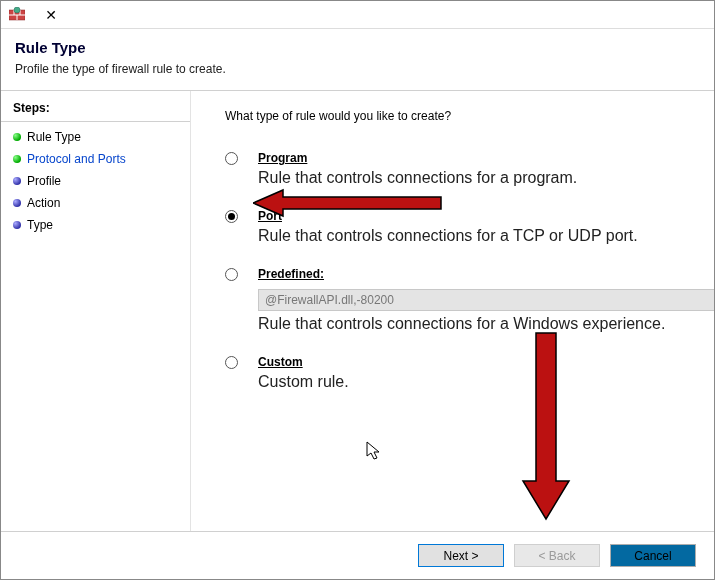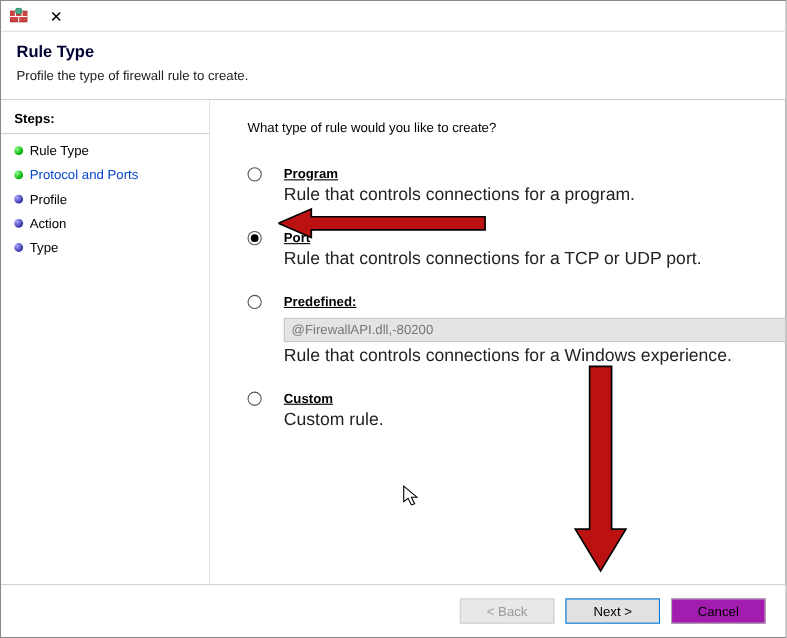--- a/index.html
+++ b/index.html
@@ -27,21 +27,21 @@
   .option-group { display:flex; flex-direction:column; gap:22px; }
   .option { display:flex; align-items:flex-start; gap:20px; }
   .radio { width:13px; height:13px; border:1px solid #555; border-radius:50%; margin-top:1px; position:relative; flex:none; background:#fff; }
   .radio.checked::after { content:""; position:absolute; top:2px; left:2px; width:7px; height:7px; background:#000; border-radius:50%; }
   .opt-body { flex:1; }
   .opt-label { font-weight:600; font-size:12px; text-decoration:underline; }
   .opt-desc { font-size:16px; color:#222; margin-top:4px; }
   .predef-select { margin-top:8px; width:487px; height:22px; background:#e4e4e4; border:1px solid #c8c8c8; color:#777; padding:2px 6px; font-size:12px; display:flex; align-items:center; justify-content:space-between; }
   .predef-select .chev { font-size:10px; color:#999; }
   .footer { height:48px; border-top:1px solid #d0d0d0; display:flex; align-items:center; justify-content:flex-end; padding:0 18px; gap:10px; background:#fff; }
-  .btn { width:86px; height:23px; border:1px solid #adadad; background:#a21caf; font-size:12px; display:flex; align-items:center; justify-content:center; cursor:default; }
+  .btn { width:86px; height:23px; border:1px solid #adadad; background:#0369a1; font-size:12px; display:flex; align-items:center; justify-content:center; cursor:default; }
   .btn.disabled { color:#9a9a9a; background:#e8e8e8; border-color:#cfcfcf; }
   .btn.primary { border:1.5px solid #0078d7; background:#e1e1e1; color:#000; }
   .arrow { position:absolute; pointer-events:none; }
   .arrow svg { display:block; }
   .cursor { position:absolute; left:370px; top:440px; pointer-events:none; }
 </style>
 </head>
 <body>
 
 <div class="window">
@@ -155,18 +155,18 @@
       <div class="cursor" style="left:175px; top:350px;">
         <svg width="16" height="20" viewBox="0 0 16 20">
           <path d="M1 1 L1 15 L5 12 L8 18 L11 17 L8 11 L13 11 Z" fill="#fff" stroke="#000" stroke-width="1"></path>
         </svg>
       </div>
 
     </div>
   </div>
 
   <div class="footer">
+    <div class="btn primary">Next &gt;</div>
     <div class="btn disabled">&lt; Back</div>
-    <div class="btn primary">Next &gt;</div>
     <div class="btn">Cancel</div>
   </div>
 
 </div>
 
 </body></html>

